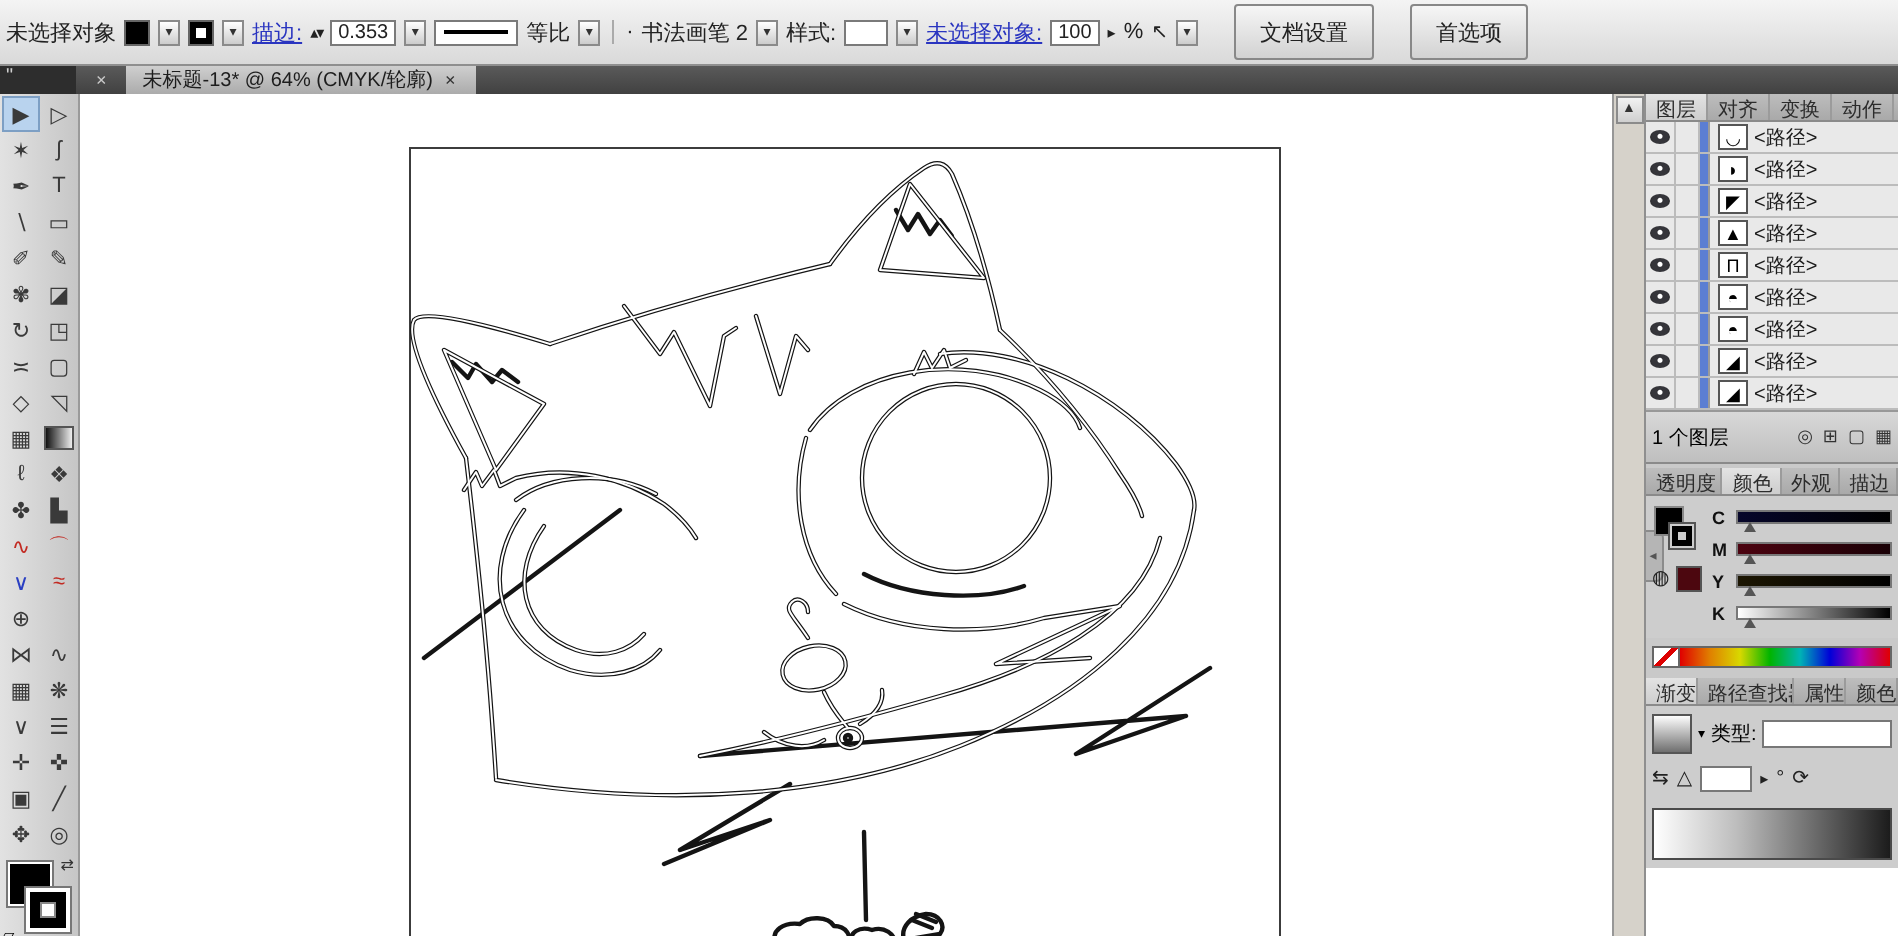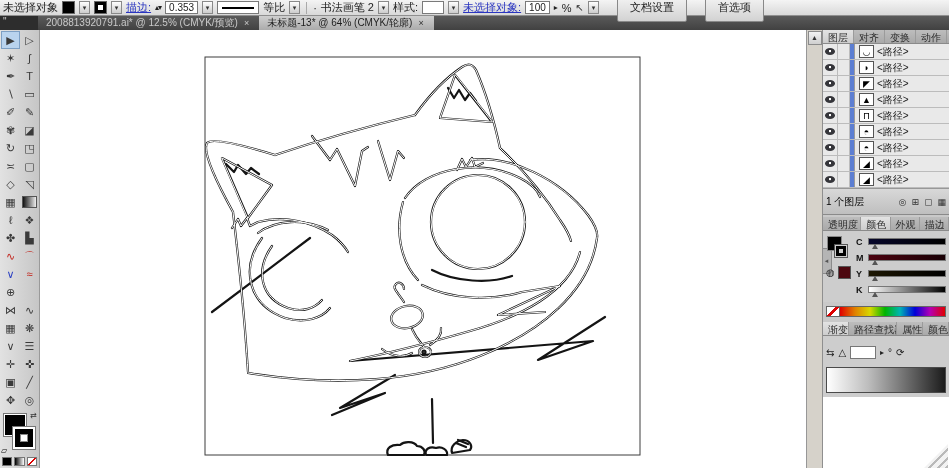--- a/index.html
+++ b/index.html
@@ -1,18 +1,18 @@
 <!DOCTYPE html>
 <html><head>
 <meta charset="utf-8">
 <style>
   *{margin:0;padding:0;box-sizing:border-box;}
   html,body{width:949px;height:468px;overflow:hidden;font-family:"Liberation Sans","DejaVu Sans",sans-serif;background:#fff;}
   
-  .cbar{height:16px;background:linear-gradient(#f4f4f4,#d9d9d9);border-bottom:1px solid #8f8f8f;display:flex;align-items:center;gap:4px;padding:0 3px;font-size:11px;color:#222;white-space:nowrap;}
+  .cbar{height:33px;background:linear-gradient(#f4f4f4,#d9d9d9);border-bottom:1px solid #8f8f8f;display:flex;align-items:center;gap:4px;padding:0 3px;font-size:11px;color:#222;white-space:nowrap;}
   .cbar .lbl{font-size:11px;}
   .link{color:#2a35c0;text-decoration:underline;text-align:center;}
   .swatch{width:13px;height:13px;border:1px solid #666;background:#000;display:inline-block;}
   .swatch.stroke{background:#fff;box-shadow:inset 0 0 0 3px #000, inset 0 0 0 4px #fff;}
   .dd{font-size:7px;color:#333;border:1px solid #8a8a8a;background:linear-gradient(#fff,#ccc);width:11px;height:13px;display:inline-flex;align-items:center;justify-content:center;}
   .field{background:#fff;border:1px solid #7a7a7a;height:13px;display:inline-flex;padding:0 3px;font-size:10px;min-width:30px;}
   .stepper{font-size:8px;letter-spacing:-1px;}
   .lineprev{width:42px;height:13px;background:#fff;border:1px solid #7a7a7a;display:inline-flex;align-items:center;justify-content:center;}
   .lineprev i{display:block;width:32px;height:2px;background:#000;}
   .btn{background:linear-gradient(#f6f6f6,#d2d2d2);border:1px solid #888;border-radius:2px;padding:13px 12px;height:14px;display:inline-flex;align-items:center;font-size:11px;}
@@ -134,21 +134,20 @@
   <span style="font-size:10px">↖</span>
     <span class="dd">▾</span>
   <span class="btn" style="margin-left:14px">文档设置</span>
   <span class="btn" style="margin-left:14px">首选项</span>
 </div>
 
 <div class="tabbar">
   <div class="dockgrip">"</div>
   <div id="doc-tabs" style="display:flex">
       <div class="dtab">
-        <span>2008813920791.ai* @ 12.5% (CMYK/预览)</span>
         <span class="x">×</span>
       </div>
       <div class="dtab active">
         <span>未标题-13* @ 64% (CMYK/轮廓)</span>
         <span class="x">×</span>
       </div>
     </div>
 </div>
 
 <div class="main">
@@ -461,20 +460,26 @@
       <div class="spec"></div>
     </div>
 
     <div class="ptabs" id="gradient-tabs" style="margin-top:3px">
         <div class="ptab active">渐变</div>
         <div class="ptab">路径查找器</div>
         <div class="ptab">属性</div>
         <div class="ptab">颜色</div>
       </div>
     <div class="panel gradbody">
+      <div class="grow1">
+        <div class="gthumb"></div>
+        <span class="gdd">▾</span>
+        <span class="gtype">类型:</span>
+        <span class="gsel"></span>
+      </div>
       <div class="grow2">
         <span>⇆</span>
         <span>△</span>
         <span class="ginput"></span>
         <span style="font-size:8px">▸</span>
         <span>°</span>
         <span>⟳</span>
       </div>
       <div class="gbar"></div>
     </div>

